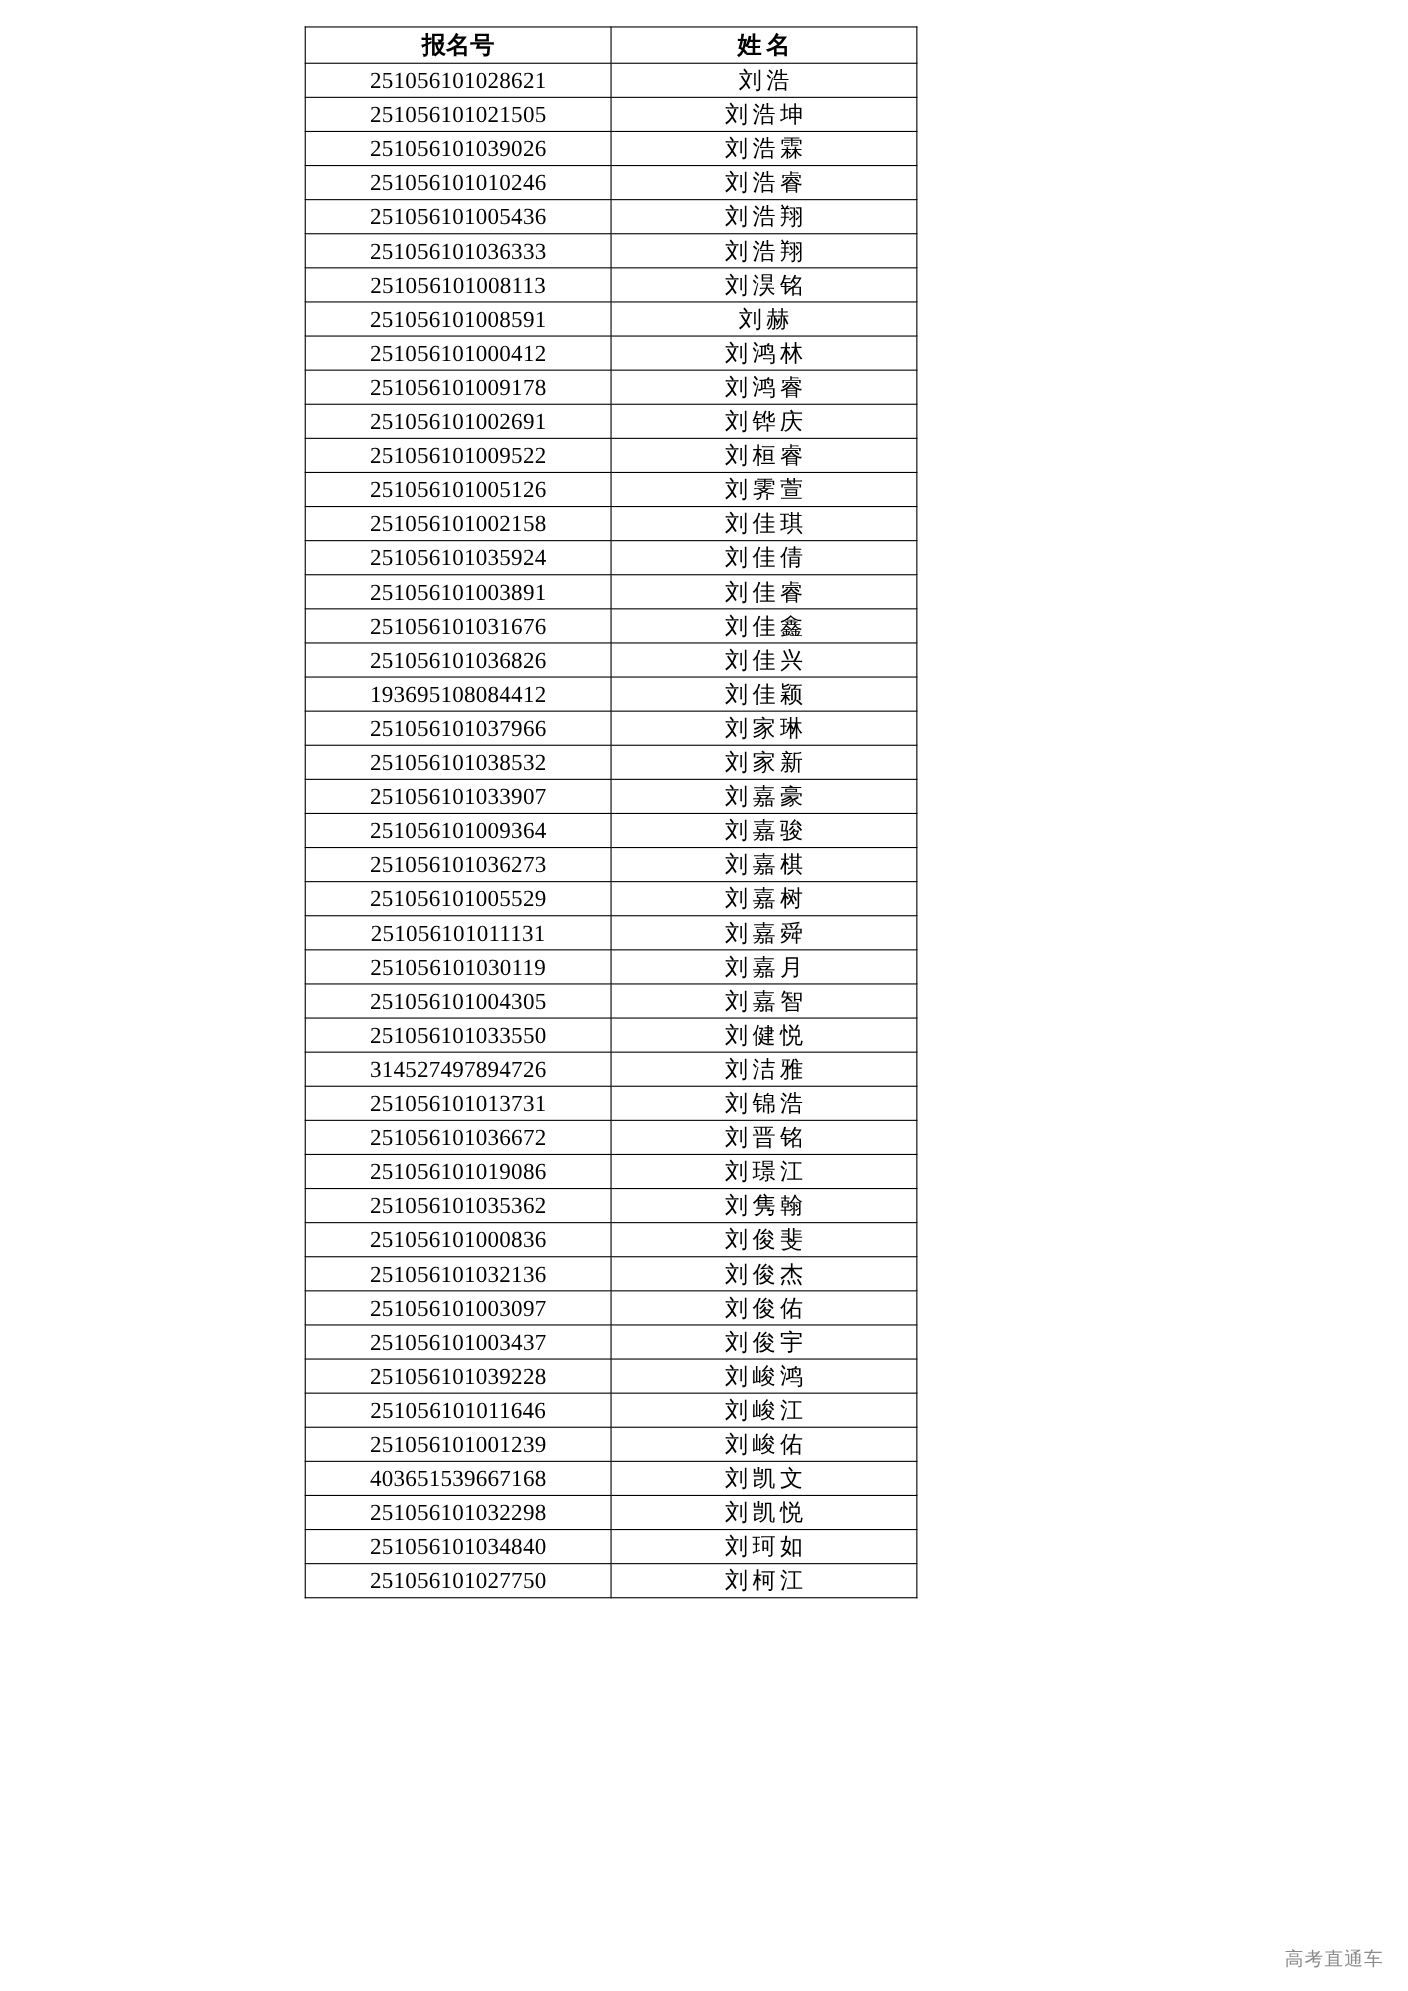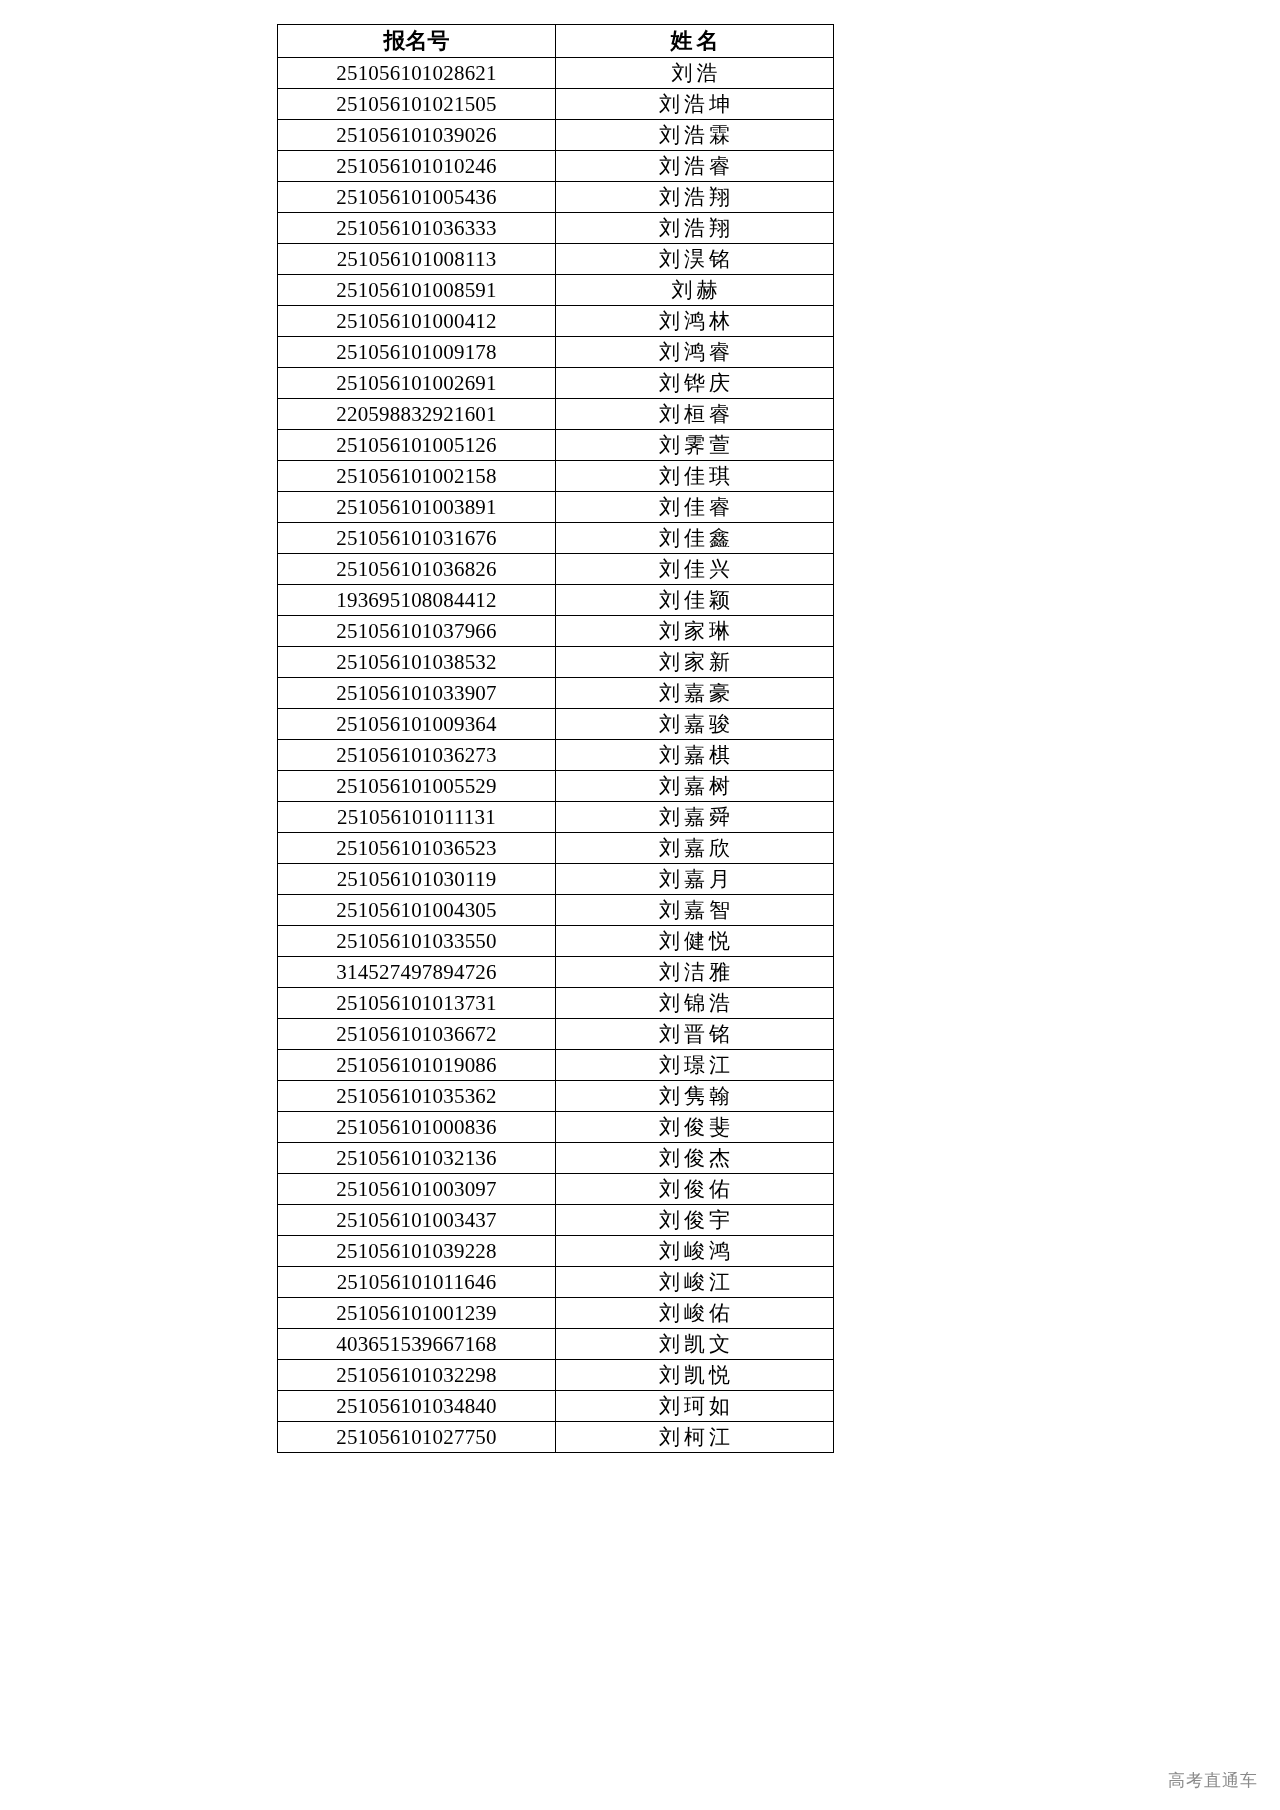--- a/index.html
+++ b/index.html
@@ -128,32 +128,36 @@
           </tr>
           <tr>
             <td class="id-cell">251056101009178</td>
             <td class="name-cell">刘鸿睿</td>
           </tr>
           <tr>
             <td class="id-cell">251056101002691</td>
             <td class="name-cell">刘铧庆</td>
           </tr>
           <tr>
-            <td class="id-cell">220598832921601</td>
+            <td class="id-cell">251056101009522</td>
             <td class="name-cell">刘桓睿</td>
           </tr>
           <tr>
             <td class="id-cell">251056101005126</td>
             <td class="name-cell">刘霁萱</td>
           </tr>
           <tr>
             <td class="id-cell">251056101002158</td>
             <td class="name-cell">刘佳琪</td>
           </tr>
           <tr>
+            <td class="id-cell">251056101035924</td>
+            <td class="name-cell">刘佳倩</td>
+          </tr>
+          <tr>
             <td class="id-cell">251056101003891</td>
             <td class="name-cell">刘佳睿</td>
           </tr>
           <tr>
             <td class="id-cell">251056101031676</td>
             <td class="name-cell">刘佳鑫</td>
           </tr>
           <tr>
             <td class="id-cell">251056101036826</td>
             <td class="name-cell">刘佳兴</td>
@@ -182,24 +186,20 @@
             <td class="id-cell">251056101036273</td>
             <td class="name-cell">刘嘉棋</td>
           </tr>
           <tr>
             <td class="id-cell">251056101005529</td>
             <td class="name-cell">刘嘉树</td>
           </tr>
           <tr>
             <td class="id-cell">251056101011131</td>
             <td class="name-cell">刘嘉舜</td>
-          </tr>
-          <tr>
-            <td class="id-cell">251056101036523</td>
-            <td class="name-cell">刘嘉欣</td>
           </tr>
           <tr>
             <td class="id-cell">251056101030119</td>
             <td class="name-cell">刘嘉月</td>
           </tr>
           <tr>
             <td class="id-cell">251056101004305</td>
             <td class="name-cell">刘嘉智</td>
           </tr>
           <tr>

